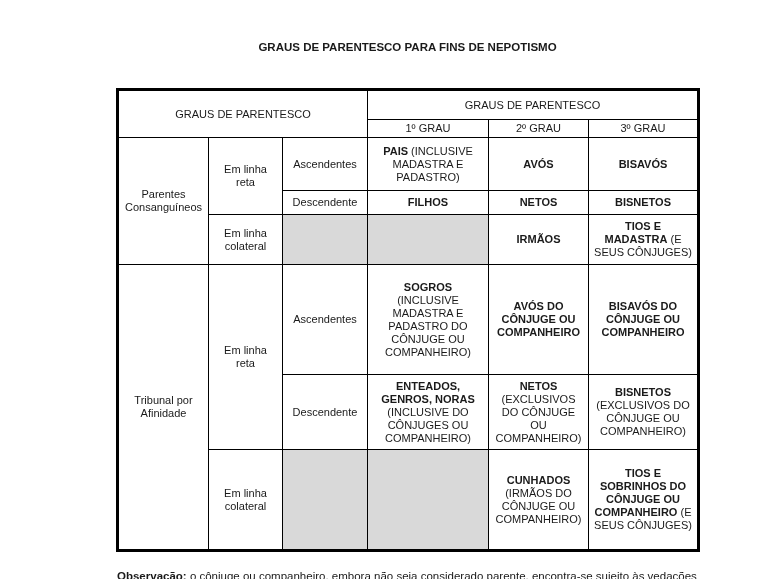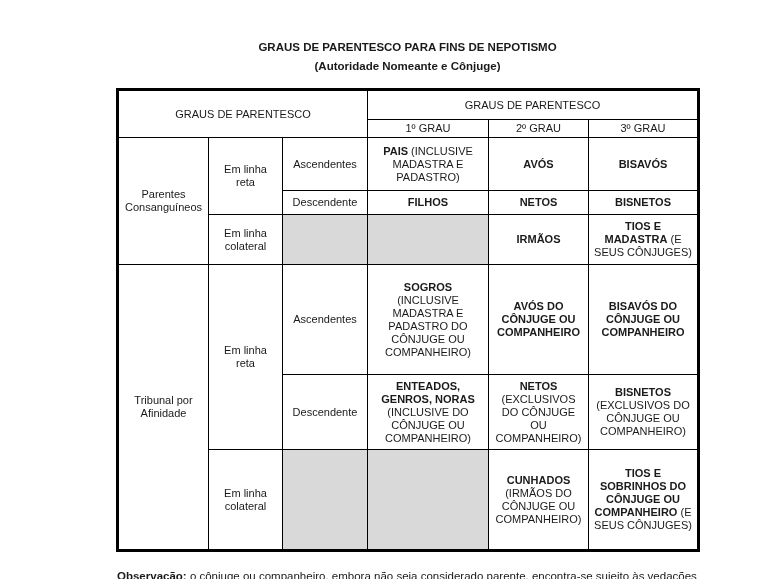--- a/index.html
+++ b/index.html
@@ -36,21 +36,20 @@
     font-size:11.5px; line-height:17px; text-align:left;
   }
 </style>
 </head>
 <body>
 
 <div class="page">
 
   <div class="title">
     <div>GRAUS DE PARENTESCO PARA FINS DE NEPOTISMO</div>
-    <div>(Autoridade Nomeante e Cônjuge)</div>
   </div>
 
   <table class="kinship">
     <colgroup>
       <col style="width:91px">
         <col style="width:74px">
         <col style="width:85px">
       <col style="width:121px">
         <col style="width:100px">
         <col style="width:110px">
@@ -96,21 +95,21 @@
         <td rowspan="3">Tribunal por Afinidade</td>
         <td class="linecell" rowspan="2">Em linha reta</td>
         <td class="thick-r">Ascendentes</td>
         <td class="datacell"><span class="b">SOGROS</span><span> (INCLUSIVE MADASTRA E PADASTRO DO CÔNJUGE OU COMPANHEIRO)</span></td>
         <td class="datacell b">AVÓS DO CÔNJUGE OU COMPANHEIRO</td>
         <td class="datacell b">BISAVÓS DO CÔNJUGE OU COMPANHEIRO</td>
       </tr>
 
       <tr style="height:75px">
         <td class="thick-r">Descendente</td>
-        <td class="datacell"><span class="b">ENTEADOS, GENROS, NORAS</span><span> (INCLUSIVE DO CÔNJUGE OU COMPANHEIRO)</span></td>
+        <td class="datacell"><span class="b">ENTEADOS, GENROS, NORAS</span><span> (INCLUSIVE DO CÔNJUGES OU COMPANHEIRO)</span></td>
         <td class="datacell"><span class="b">NETOS</span><span> (EXCLUSIVOS DO CÔNJUGE OU COMPANHEIRO)</span></td>
         <td class="datacell"><span class="b">BISNETOS</span><span> (EXCLUSIVOS DO CÔNJUGE OU COMPANHEIRO)</span></td>
       </tr>
 
       <tr style="height:101px">
         <td class="linecell">Em linha colateral</td>
         <td class="shaded thick-r"></td>
         <td class="shaded"></td>
         <td class="datacell"><span class="b">CUNHADOS</span><span> (IRMÃOS DO CÔNJUGE OU COMPANHEIRO)</span></td>
         <td class="datacell"><span class="b">TIOS E SOBRINHOS DO CÔNJUGE OU COMPANHEIRO</span><span> (E SEUS CÔNJUGES)</span></td>

